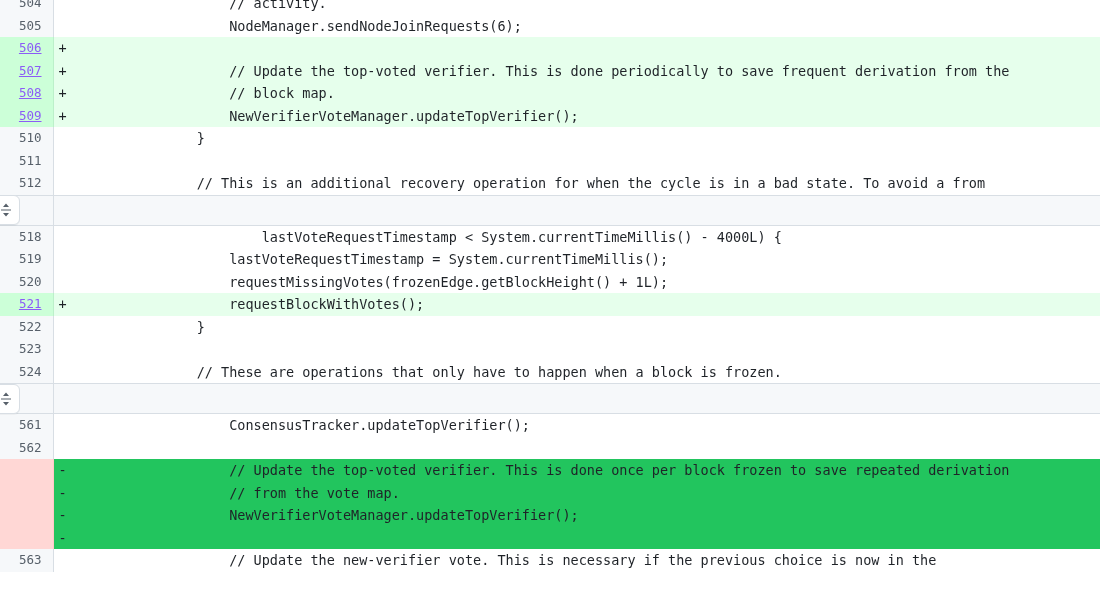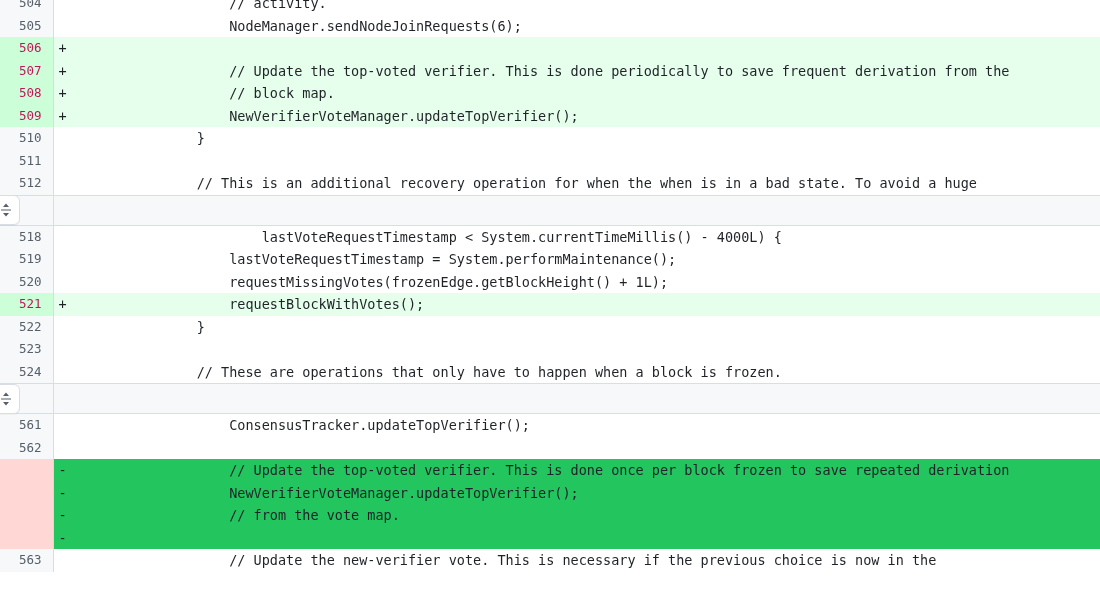--- a/index.html
+++ b/index.html
@@ -45,21 +45,22 @@
     color: #57606a;
     background: #f6f8fa;
     border-right: 1px solid #d8dee4;
     user-select: none;
     white-space: nowrap;
   }
 
   .ln.add {
     background: #ccffd8;
     border-right-color: #bcf0ca;
-    color: #be185d;
+    color: #8b5cf6;
+    text-decoration: underline;
   }
   .ln.del {
     background: #ffd7d5;
     border-right-color: #ffc9c7;
     color: #24292f;
   }
 
   
   .code {
     padding-left: 5px;
@@ -151,39 +152,39 @@
       <tr class="diff-row">
         <td class="ln">510</td>
         <td class="code"><span class="marker"></span><span>                }</span></td>
       </tr>
       <tr class="diff-row">
         <td class="ln">511</td>
         <td class="code"><span class="marker"></span><span></span></td>
       </tr>
       <tr class="diff-row">
         <td class="ln">512</td>
-        <td class="code"><span class="marker"></span><span>                // This is an additional recovery operation for when the when is in a bad state. To avoid a huge</span></td>
+        <td class="code"><span class="marker"></span><span>                // This is an additional recovery operation for when the cycle is in a bad state. To avoid a from</span></td>
       </tr>
       <tr class="hunk-row">
         <td class="hunk-gutter">
           <div class="expander">
             <svg width="16" height="16" viewBox="0 0 16 16">
               <path fill="#57606a" d="M8 1.5 L11 5 H5 Z M8 14.5 L5 11 H11 Z M3 7.4 H13 V8.6 H3 Z"></path>
             </svg>
           </div>
         </td>
         <td class="hunk-code"></td>
       </tr>
       <tr class="diff-row">
         <td class="ln">518</td>
         <td class="code"><span class="marker"></span><span>                        lastVoteRequestTimestamp &lt; System.currentTimeMillis() - 4000L) {</span></td>
       </tr>
       <tr class="diff-row">
         <td class="ln">519</td>
-        <td class="code"><span class="marker"></span><span>                    lastVoteRequestTimestamp = System.performMaintenance();</span></td>
+        <td class="code"><span class="marker"></span><span>                    lastVoteRequestTimestamp = System.currentTimeMillis();</span></td>
       </tr>
       <tr class="diff-row">
         <td class="ln">520</td>
         <td class="code"><span class="marker"></span><span>                    requestMissingVotes(frozenEdge.getBlockHeight() + 1L);</span></td>
       </tr>
       <tr class="diff-row">
         <td class="ln add">521</td>
         <td class="code add"><span class="marker">+</span><span>                    requestBlockWithVotes();</span></td>
       </tr>
       <tr class="diff-row">
@@ -215,25 +216,25 @@
       <tr class="diff-row">
         <td class="ln">562</td>
         <td class="code"><span class="marker"></span><span></span></td>
       </tr>
       <tr class="diff-row">
         <td class="ln del"></td>
         <td class="code del"><span class="marker">-</span><span>                    // Update the top-voted verifier. This is done once per block frozen to save repeated derivation</span></td>
       </tr>
       <tr class="diff-row">
         <td class="ln del"></td>
+        <td class="code del"><span class="marker">-</span><span>                    // from the vote map.</span></td>
+      </tr>
+      <tr class="diff-row">
+        <td class="ln del"></td>
         <td class="code del"><span class="marker">-</span><span>                    NewVerifierVoteManager.updateTopVerifier();</span></td>
-      </tr>
-      <tr class="diff-row">
-        <td class="ln del"></td>
-        <td class="code del"><span class="marker">-</span><span>                    // from the vote map.</span></td>
       </tr>
       <tr class="diff-row">
         <td class="ln del"></td>
         <td class="code del"><span class="marker">-</span><span></span></td>
       </tr>
       <tr class="diff-row">
         <td class="ln">563</td>
         <td class="code"><span class="marker"></span><span>                    // Update the new-verifier vote. This is necessary if the previous choice is now in the</span></td>
       </tr>
     </tbody>

